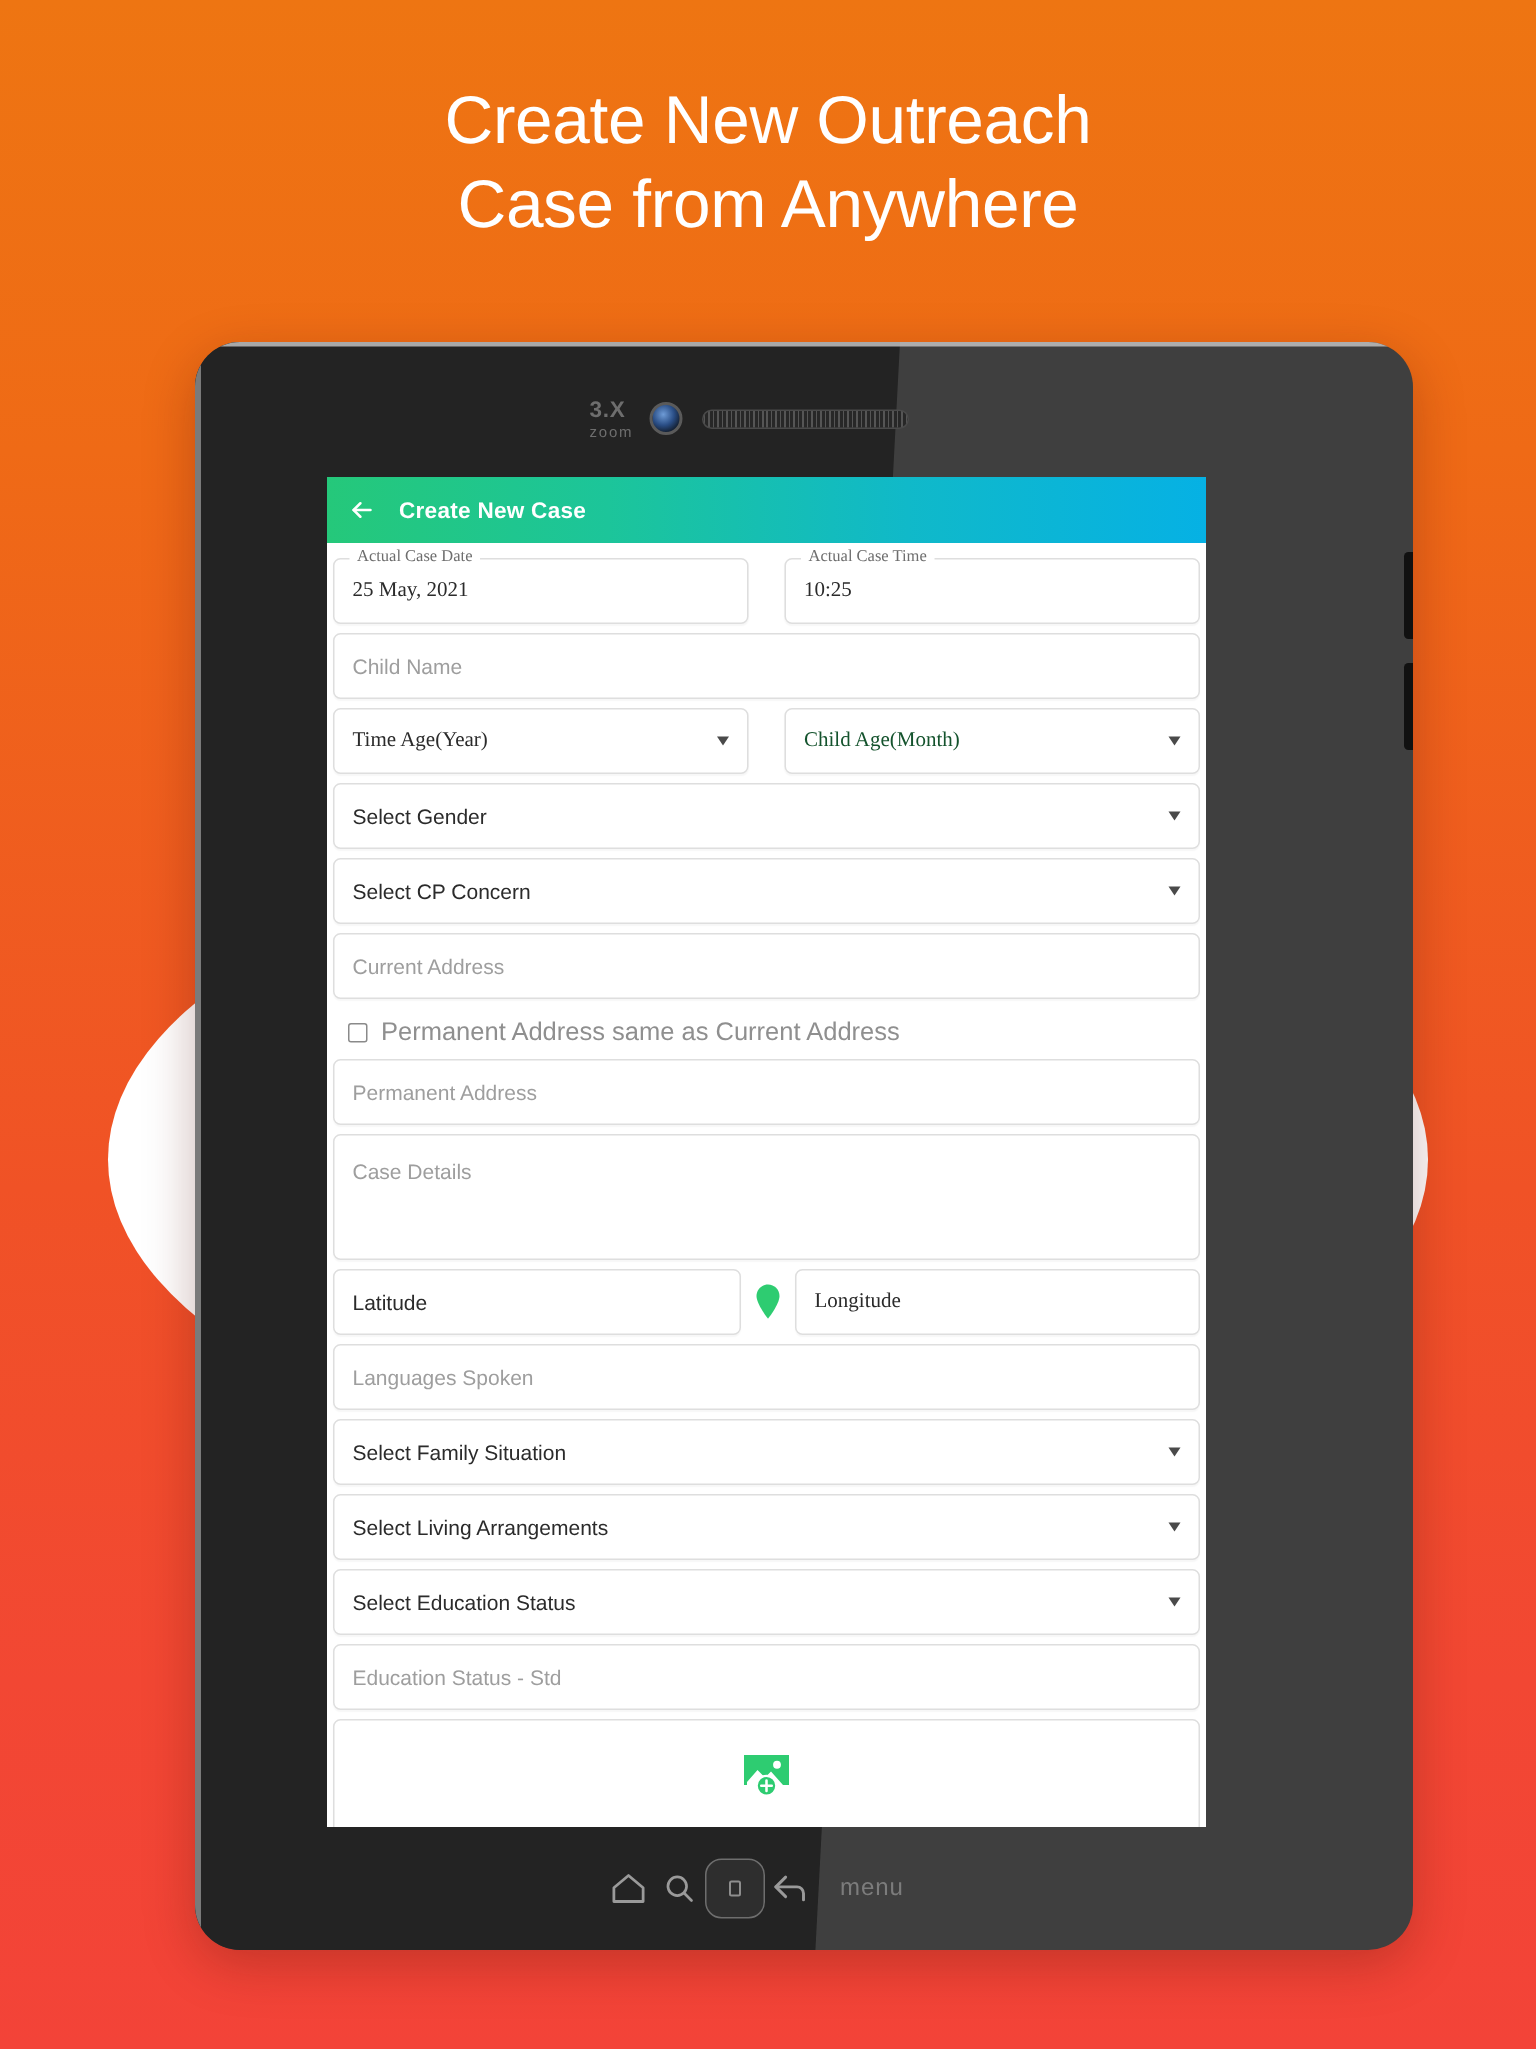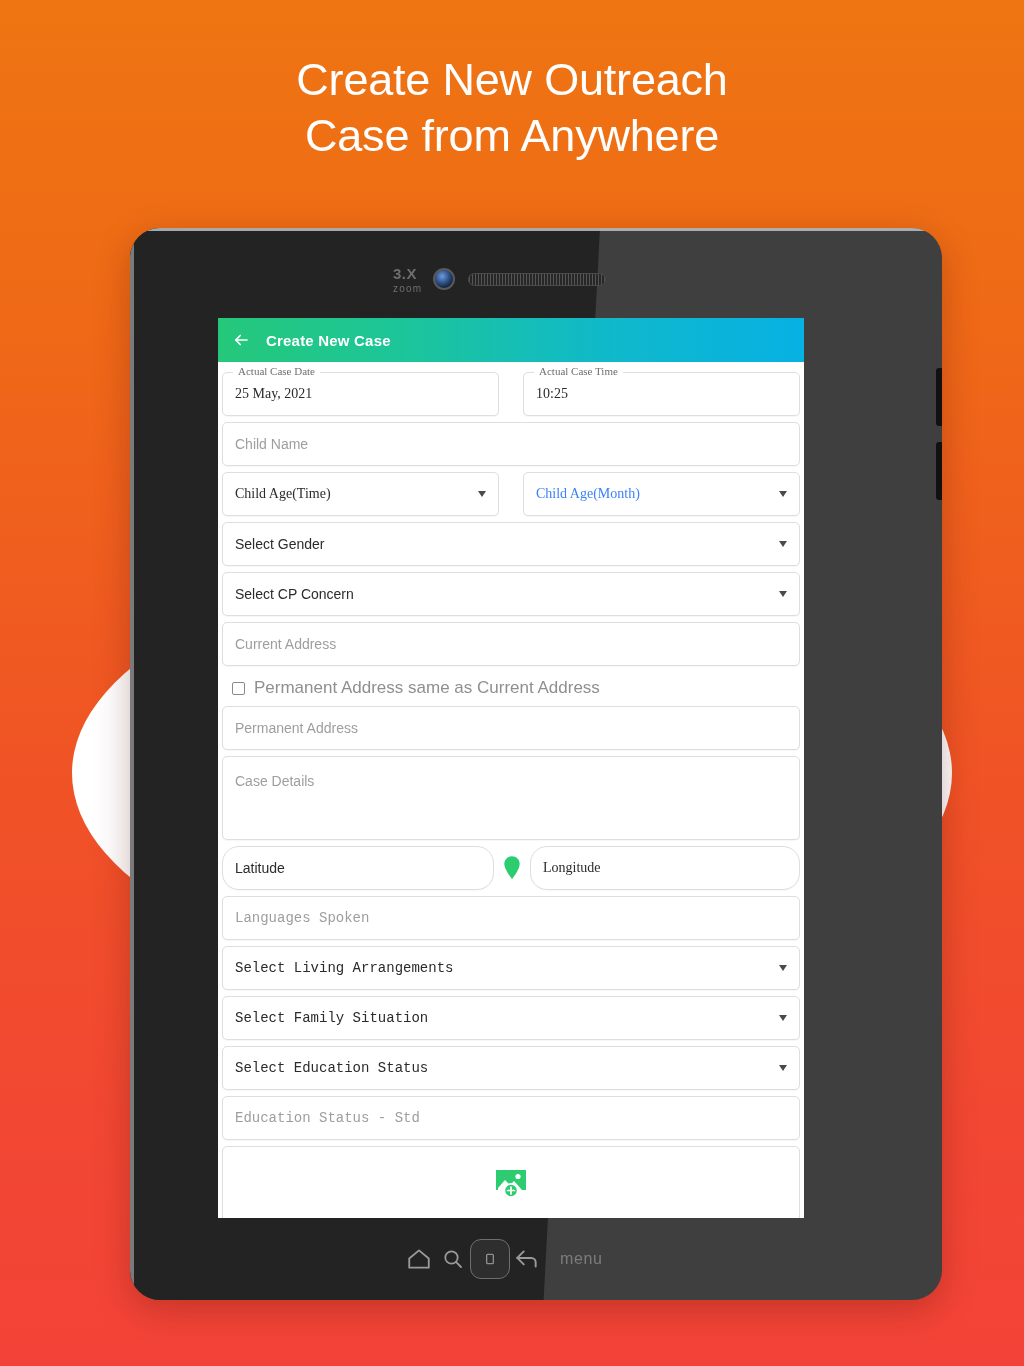--- a/index.html
+++ b/index.html
@@ -159,21 +159,21 @@
     padding: 0 12px;
     box-shadow: 0 1px 1px rgba(0,0,0,0.035);
   }
   .field.tall { min-height: 84px; align-items: flex-start; padding-top: 16px; }
   .field.photo { min-height: 92px; display: block; padding: 10px 12px; }
   .field .val {
     font-size: 14px;
     color: #2B2B2B;
   }
   .field .val.placeholder { color: #9E9E9E; }
-  .field .val.faint { color: #3b82f6; }
+  .field .val.faint { color: #14532d; }
 
   .floating-label {
     position: absolute;
     top: -8px; left: 10px;
     background: #FFFFFF;
     padding: 0 5px;
     font-size: 11px;
     color: #6E6E6E;
     line-height: 13px;
   }
@@ -210,21 +210,21 @@
   }
 
   
   .geo-row {
     display: flex;
     align-items: center;
     gap: 0;
     padding: 0 2px;
     margin-bottom: 6px;
   }
-  .geo-row .field { margin-bottom: 0; border-radius: 17px; }
+  .geo-row .field { margin-bottom: 0; }
   .geo-lat { width: 272px; }
   .geo-long { flex: 1; font-family: Liberation Serif, serif; }
   .pin-wrap {
     width: 36px;
     display: flex; align-items: center; justify-content: center;
     flex: none;
   }
 
   .photo-title {
     font-size: 13px;
@@ -320,21 +320,21 @@
         </div>
 
         <div style="padding:0 2px;">
           <div class="field">
             <span class="val placeholder">Child Name</span>
           </div>
         </div>
 
         <div class="row">
           <div class="field half">
-            <span class="val">Child Age(Time)</span>
+            <span class="val">Time Age(Year)</span>
             <span class="caret"></span>
           </div>
           <div class="field half">
             <span class="val faint">Child Age(Month)</span>
             <span class="caret"></span>
           </div>
         </div>
 
         <div style="padding:0 2px;">
           <div class="field">
@@ -375,32 +375,32 @@
             <svg width="20" height="24" viewBox="0 0 24 28" fill="#2ECC71">
               <path d="M12 0C6.9 0 2.8 4.1 2.8 9.2c0 6.6 9.2 18.2 9.2 18.2s9.2-11.6 9.2-18.2C21.2 4.1 17.1 0 12 0z"></path>
               <circle cx="12" cy="9" r="3.4" fill="#fff" opacity="0.0"></circle>
             </svg>
           </span>
           <div class="field geo-long">
             <span class="val">Longitude</span>
           </div>
         </div>
 
-        <div style="padding:0 2px;font-family:Liberation Mono, monospace;">
+        <div style="padding:0 2px;">
           <div class="field">
             <span class="val placeholder">Languages Spoken</span>
           </div>
 
           <div class="field">
+            <span class="val">Select Family Situation</span>
+            <span class="caret"></span>
+          </div>
+
+          <div class="field">
             <span class="val">Select Living Arrangements</span>
-            <span class="caret"></span>
-          </div>
-
-          <div class="field">
-            <span class="val">Select Family Situation</span>
             <span class="caret"></span>
           </div>
 
           <div class="field">
             <span class="val">Select Education Status</span>
             <span class="caret"></span>
           </div>
 
           <div class="field">
             <span class="val placeholder">Education Status - Std</span>

